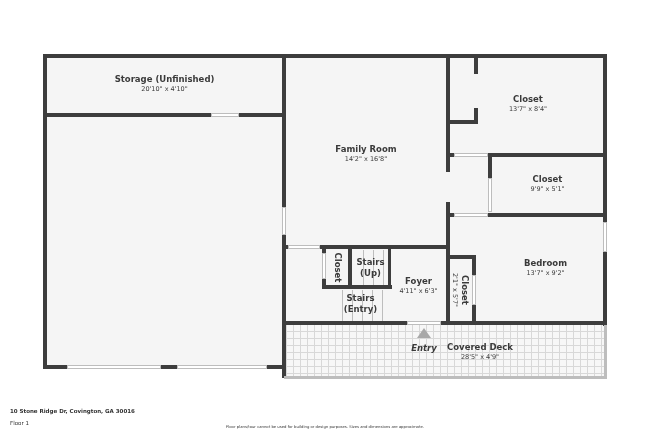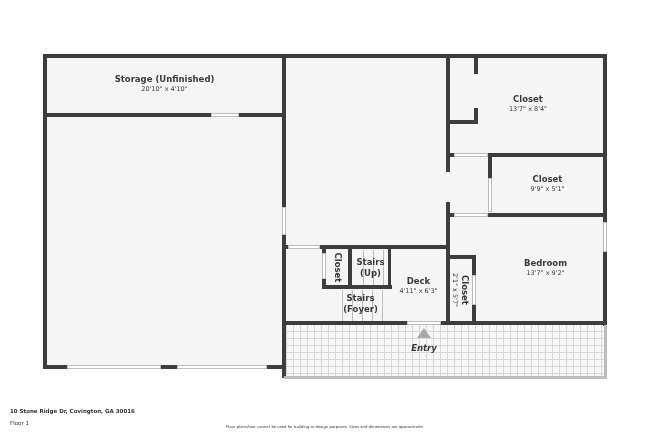--- a/index.html
+++ b/index.html
@@ -91,20 +91,24 @@
   <div class="win" style="left:322px;top:253px;width:4px;height:26px;"></div>
   <div class="wall" style="left:322px;top:279px;width:4px;height:10px;"></div>
   <div class="wall" style="left:322px;top:285px;width:70px;height:4px;"></div>
   <div class="wall" style="left:348px;top:245px;width:4px;height:44px;"></div>
   <div class="wall" style="left:388px;top:245px;width:3px;height:44px;"></div>
 
   <div class="lbl" style="left:46px;top:74px;width:237px;">
     <span class="n">Storage (Unfinished)</span>
     <span class="d">20'10" x 4'10"</span>
   </div>
+  <div class="lbl" style="left:286px;top:144px;width:160px;">
+    <span class="n">Family Room</span>
+    <span class="d">14'2" x 16'8"</span>
+  </div>
   <div class="lbl" style="left:478px;top:94px;width:100px;">
     <span class="n">Closet</span>
     <span class="d">13'7" x 8'4"</span>
   </div>
   <div class="lbl" style="left:492px;top:174px;width:111px;">
     <span class="n">Closet</span>
     <span class="d">9'9" x 5'1"</span>
   </div>
   <div class="lbl" style="left:476px;top:258px;width:139px;text-align:center;">
     <span class="n">Bedroom</span>
@@ -112,32 +116,36 @@
   </div>
   <div class="lbl vert" style="left:318px;top:262px;width:38px;">
     <span class="n">Closet</span>
   </div>
   <div class="lbl" style="left:352px;top:257px;width:37px;">
     <span class="n">Stairs</span>
     <span class="n">(Up)</span>
   </div>
   <div class="lbl" style="left:333px;top:293px;width:55px;">
     <span class="n">Stairs</span>
-    <span class="n">(Foyer)</span>
+    <span class="n">(Entry)</span>
   </div>
   <div class="lbl" style="left:391px;top:276px;width:55px;">
-    <span class="n">Deck</span>
+    <span class="n">Foyer</span>
     <span class="d">4'11" x 6'3"</span>
   </div>
   <div class="lbl vert" style="left:434px;top:280px;width:52px;">
     <span class="n">Closet</span>
     <span class="d">2'1" x 5'7"</span>
   </div>
 
   <div class="tri" style="left:417px;top:328px;"></div>
   <div class="lbl" style="left:404px;top:343px;width:40px;font-style:italic;">
     <span class="n">Entry</span>
   </div>
+  <div class="lbl" style="left:440px;top:342px;width:80px;">
+    <span class="n">Covered Deck</span>
+    <span class="d">28'5" x 4'9"</span>
+  </div>
 </div>
 
 <div class="foot" style="left:10px;top:408px;font-size:5.5px;font-weight:bold;">10 Stone Ridge Dr, Covington, GA 30016</div>
 <div class="foot" style="left:10px;top:420px;font-size:5.5px;">Floor 1</div>
 <div class="foot" style="left:180px;top:424px;width:290px;text-align:center;font-size:3.8px;">Floor plans/tour cannot be used for building or design purposes. Sizes and dimensions are approximate.</div>
 
 </body></html>

